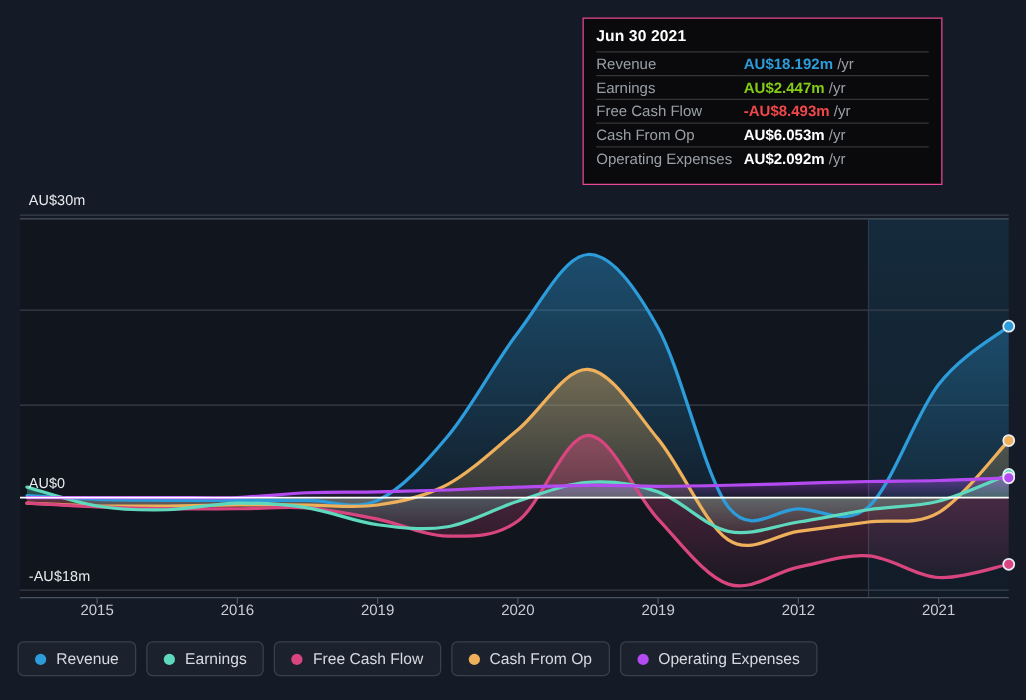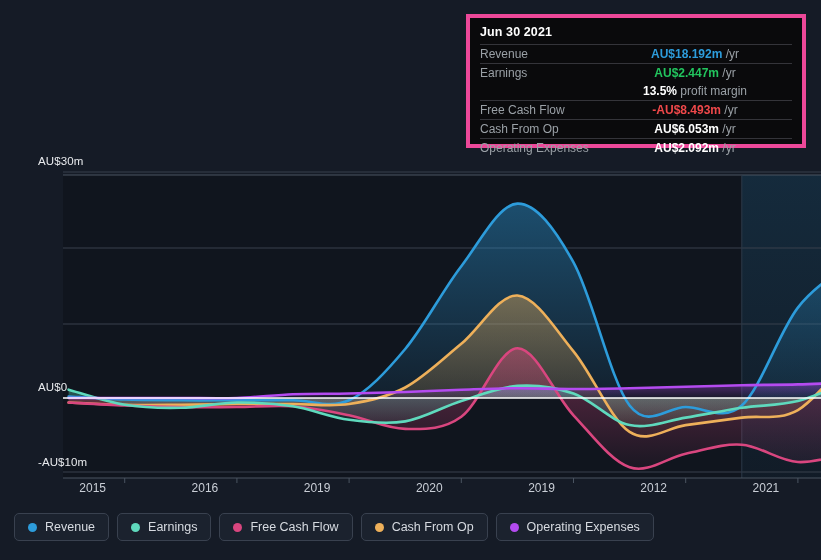--- a/index.html
+++ b/index.html
@@ -10,22 +10,22 @@
     font-family: "Liberation Sans", sans-serif;
   }
   #root {
     position: relative;
     width: 821px; height: 560px;
     background: #151b26;
   }
   
   #chart-area {
     position: absolute;
-    left: 16px; top: 0;
-    width: 649px; height: 500px; padding-left: 32px;
+    left: 1px; top: 0;
+    width: 649px; height: 500px;
   }
   #chart-svg { display: block; }
 
   .axis-label-y {
     position: absolute;
     color: #e8eaed;
     font-size: 11.5px;
     letter-spacing: .1px;
     white-space: nowrap;
   }
@@ -35,23 +35,23 @@
     font-size: 12px;
     text-align: right;
     white-space: nowrap;
     transform: translateX(-50%);
   }
 
   
   #tooltip {
     position: absolute;
     left: 466px; top: 14px;
-    width: 340px; height: 134px;
+    width: 288px; height: 134px;
     background: #0a0a0c;
-    border: 4px solid #ec4899;
+    border: 1px solid #ec4899;
     box-sizing: border-box;
     padding: 6px 10px 4px 10px;
   }
   #tooltip .tt-title {
     color: #ffffff;
     font-size: 12.5px;
     font-weight: bold;
     padding: 1px 0 5px 0;
     letter-spacing: .1px;
   }
@@ -63,21 +63,21 @@
     border-top: 1px solid #34343a;
     padding: 2px 0 2px 0;
     font-size: 12px;
     vertical-align: baseline;
     white-space: nowrap;
   }
   #tooltip td.tt-key {
     color: #9aa0a6;
     width: 118px;
   }
-  #tooltip td.tt-val { color: #cfd3d8; text-align: center; }
+  #tooltip td.tt-val { color: #cfd3d8; }
   #tooltip .tt-amount { font-weight: bold; }
   #tooltip .tt-unit { color: #9aa0a6; font-weight: normal; }
   #tooltip tr.tt-sub td { border-top: none; }
   #tooltip .tt-margin-num { color: #ffffff; font-weight: bold; }
   #tooltip .tt-margin-txt { color: #9aa0a6; }
 
   
   #legend {
     position: absolute;
     left: 14px; top: 513px;
@@ -169,21 +169,21 @@
         <line x1="188.90780141843572" y1="478" x2="188.90780141843572" y2="483" stroke="#4a5461" stroke-width="1"></line>
         <line x1="301.10638297872015" y1="478" x2="301.10638297872015" y2="483" stroke="#4a5461" stroke-width="1"></line>
         <line x1="413.3049645390045" y1="478" x2="413.3049645390045" y2="483" stroke="#4a5461" stroke-width="1"></line>
         <line x1="525.503546099289" y1="478" x2="525.503546099289" y2="483" stroke="#4a5461" stroke-width="1"></line>
         <line x1="637.7021276595733" y1="478" x2="637.7021276595733" y2="483" stroke="#4a5461" stroke-width="1"></line>
         <line x1="749.9007092198577" y1="478" x2="749.9007092198577" y2="483" stroke="#4a5461" stroke-width="1"></line>
       </svg>
     <div id="y-labels">
         <div class="axis-label-y" style="left: 22px; top: 155px;">AU$30m</div>
         <div class="axis-label-y" style="left: 22px; top: 381px;">AU$0</div>
-        <div class="axis-label-y" style="left: 22px; top: 456.333px;">-AU$10m</div>
+        <div class="axis-label-y" style="left: 22px; top: 456.333px;">-AU$18m</div>
       </div>
     <div id="x-labels">
         <div class="axis-label-x" style="left: 76.7092px; top: 481px;">2015</div>
         <div class="axis-label-x" style="left: 188.908px; top: 481px;">2016</div>
         <div class="axis-label-x" style="left: 301.106px; top: 481px;">2019</div>
         <div class="axis-label-x" style="left: 413.305px; top: 481px;">2020</div>
         <div class="axis-label-x" style="left: 525.504px; top: 481px;">2019</div>
         <div class="axis-label-x" style="left: 637.702px; top: 481px;">2012</div>
         <div class="axis-label-x" style="left: 749.901px; top: 481px;">2021</div>
       </div>
@@ -192,25 +192,21 @@
   <div id="tooltip">
     <div class="tt-title">Jun 30 2021</div>
     <table>
       <tbody id="tt-body">
           <tr>
             <td class="tt-key">Revenue</td>
             <td class="tt-val"><span class="tt-amount" style="color: rgb(45, 156, 219);">AU$18.192m</span><span class="tt-unit"> /yr</span></td>
           </tr>
           <tr>
             <td class="tt-key">Earnings</td>
-            <td class="tt-val"><span class="tt-amount" style="color: #22c55e;">AU$2.447m</span><span class="tt-unit"> /yr</span></td>
-          </tr>
-          <tr class="tt-sub">
-            <td class="tt-key"></td>
-            <td class="tt-val"><span class="tt-margin-num">13.5%</span><span class="tt-margin-txt"> profit margin</span></td>
+            <td class="tt-val"><span class="tt-amount" style="color: #84cc16;">AU$2.447m</span><span class="tt-unit"> /yr</span></td>
           </tr>
           <tr>
             <td class="tt-key">Free Cash Flow</td>
             <td class="tt-val"><span class="tt-amount" style="color: rgb(240, 72, 74);">-AU$8.493m</span><span class="tt-unit"> /yr</span></td>
           </tr>
           <tr>
             <td class="tt-key">Cash From Op</td>
             <td class="tt-val"><span class="tt-amount" style="color: #ffffff;">AU$6.053m</span><span class="tt-unit"> /yr</span></td>
           </tr>
           <tr>

